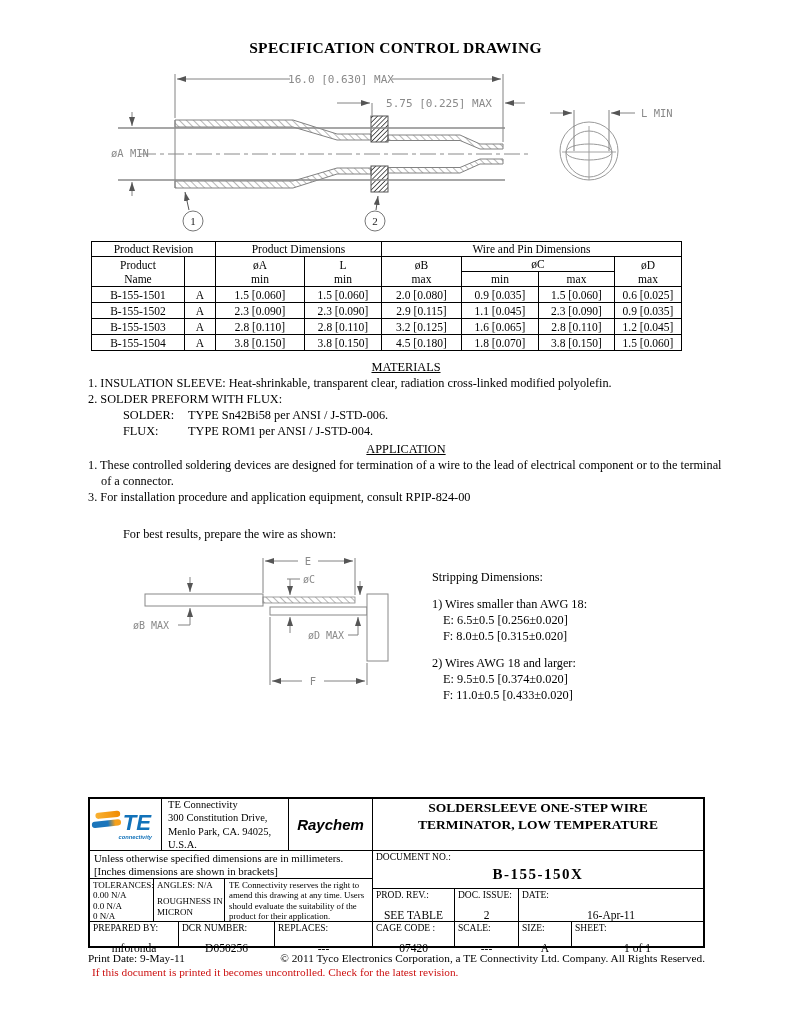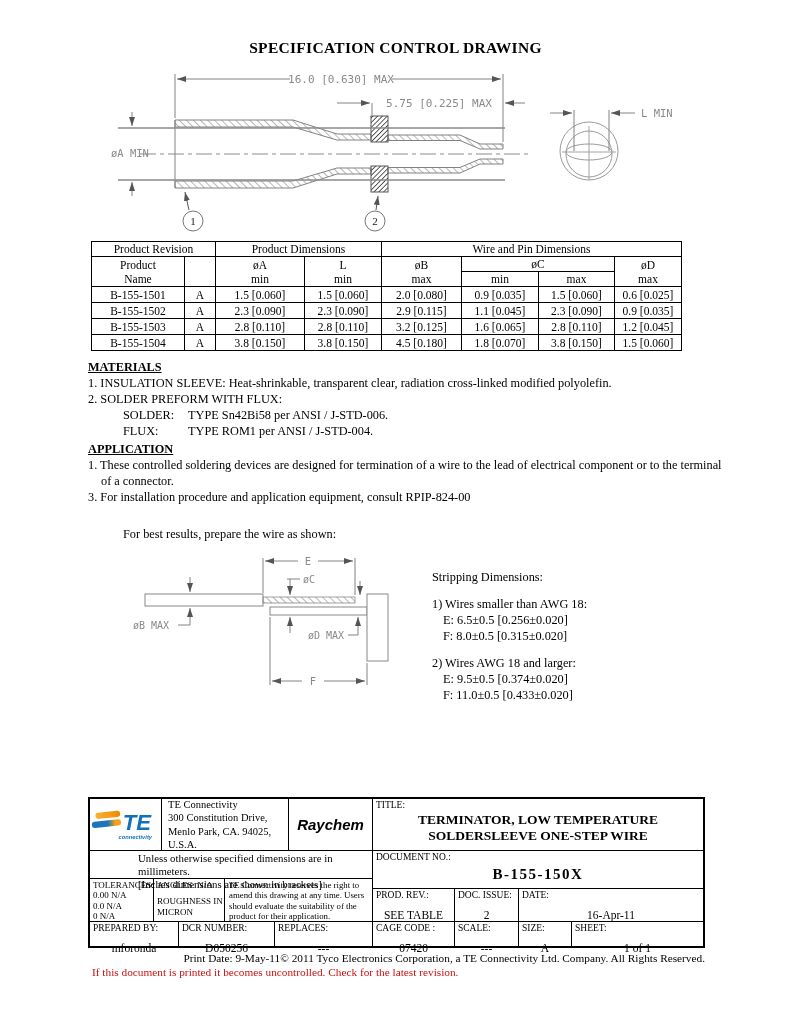--- a/index.html
+++ b/index.html
@@ -25,40 +25,40 @@
     line-height:14px; height:14px; white-space:nowrap; overflow:hidden;
   }
   .spec tr.drow td { height:15px; }
 
   
   .materials, .application {
     position:absolute; left:88px; width:636px; font-size:12.3px; line-height:15.9px;
   }
   .materials { top:360px; }
   .application { top:442px; }
-  .sec-head { font-weight:bold; text-decoration:underline; }
+  .sec-head { font-weight:normal; text-decoration:underline;text-align:center; }
   .subrow { padding-left:35px; }
   .sublabel { display:inline-block; width:65px; }
   .hang { padding-left:13px; }
   .prep-note { position:absolute; left:123px; top:527px; font-size:12.3px; }
 
   .stripping { position:absolute; left:432px; top:569px; width:270px; font-size:12.3px; line-height:16px; }
   .strip-group { margin-top:11px; }
   .strip-sub { padding-left:11px; }
 
   
   .tblock {
     position:absolute; left:88px; top:797px; width:617px; height:151px;
     border:2px solid #000; display:flex; box-sizing:border-box; background:#fff;
   }
   .tb-left { width:283px; border-right:1px solid #000; display:flex; flex-direction:column; box-sizing:border-box; }
   .tb-right { flex:1; display:flex; flex-direction:column; min-width:0; }
   .tb-row { display:flex; border-bottom:1px solid #000; box-sizing:border-box; min-height:0; }
   .tb-row:last-child { border-bottom:none; flex:1; }
-  .lr1 { height:52px; } .lr2 { height:28px;padding-left:44px; } .lr3 { height:43px; }
+  .lr1 { height:52px; } .lr2 { height:28px; } .lr3 { height:43px; }
   .rr1 { height:52px; } .rr2 { height:38px; } .rr3 { height:33px; }
   .cell { border-right:1px solid #000; box-sizing:border-box; min-width:0; }
   .cell:last-child { border-right:none; flex:1; }
   .small-label { font-size:9.5px; line-height:10.5px; padding:1px 0 0 3px; text-align:left; }
   .val { text-align:center; font-size:11.5px; line-height:12px; margin-top:8px; }
   .logo-cell { width:72px; display:flex; align-items:center; justify-content:center; }
   .addr-cell { width:127px; font-size:10.5px; line-height:13.5px; display:flex; flex-direction:column; justify-content:center; padding-left:6px; }
   .raychem-cell { display:flex; align-items:center; justify-content:center;
     font-family:"Liberation Sans", sans-serif; font-weight:bold; font-style:italic; font-size:15px; }
   .units-cell { font-size:10.8px; line-height:13px; padding:1px 0 0 4px; width:100%; }
@@ -68,21 +68,21 @@
   .disc-cell { font-size:8.8px; line-height:10.4px; padding:1px 4px 0 4px; }
   .prep-cell { width:89px; } .dcr-cell { width:96px; }
   .prodrev-cell { width:82px; } .issue-cell { width:64px; }
   .cage-cell { width:82px; } .scale-cell { width:64px; } .size-cell { width:53px; }
   .title-cell { width:100%; }
   .tb-title { text-align:center; font-weight:bold; font-size:13.5px; line-height:16.5px; margin-top:1px; }
   .docno-val { text-align:center; font-weight:bold; font-size:15px; letter-spacing:1.5px; margin-top:3px; }
 
   .footer-line {
     position:absolute; left:88px; top:952px; width:617px; display:flex;
-    justify-content:flex-end; font-size:11.3px;
+    justify-content:space-between; font-size:11.3px;
   }
   .warning { position:absolute; left:92px; top:966px; color:#cc1111; font-size:11.3px; }
 
   .dimtext { font-family:"DejaVu Sans Mono", monospace; fill:#8a8a8a; }
 </style>
 </head>
 <body>
 
 <div class="doc-title">SPECIFICATION CONTROL DRAWING</div>
 
@@ -389,24 +389,23 @@
       <div class="cell">
         <div class="small-label">REPLACES:</div>
         <div class="val">---</div>
       </div>
     </div>
   </div>
 
   <div class="tb-right">
     <div class="tb-row rr1">
       <div class="cell title-cell">
-        <div class="small-label">TITLE:</div>
         <div class="tb-title">
+          <div>SOLDERSLEEVE ONE-STEP WIRE</div>
           <div>TERMINATOR, LOW TEMPERATURE</div>
-          <div>SOLDERSLEEVE ONE-STEP WIRE</div>
         </div>
       </div>
     </div>
     <div class="tb-row rr2">
       <div class="cell">
         <div class="small-label">DOCUMENT NO.:</div>
         <div class="docno-val">B-155-150X</div>
       </div>
     </div>
     <div class="tb-row rr3">

